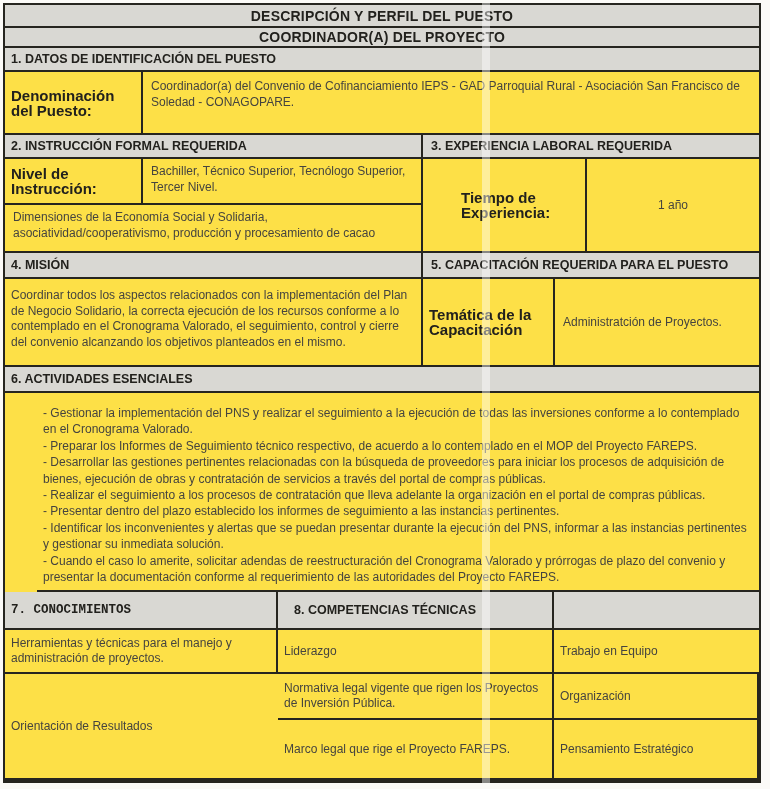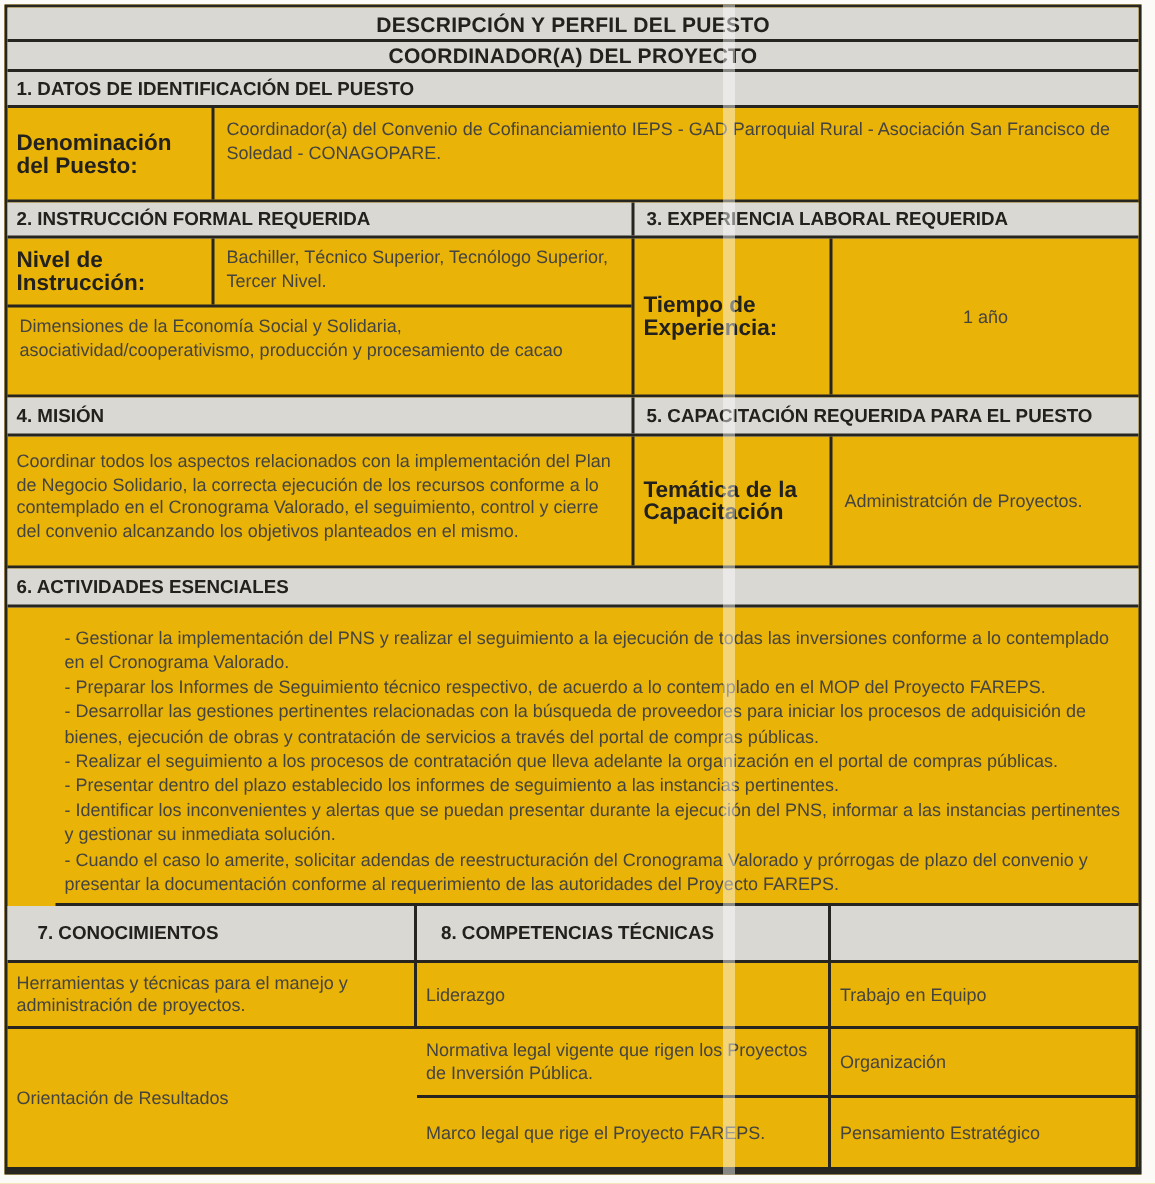--- a/index.html
+++ b/index.html
@@ -10,21 +10,21 @@
     color:#45443f;
     -webkit-font-smoothing:antialiased;
   }
   .page{
     position:relative;width:770px;height:789px;background:#fbfaf7;overflow:hidden;
   }
   .tbl{
     position:absolute;left:3px;top:3px;width:758px;height:780px;
     box-sizing:border-box;
     border:2px solid #26251f;border-bottom-width:5px;
-    background:#eab308;
+    background:#fde047;
     display:flex;flex-direction:column;
   }
   .row{box-sizing:border-box;border-bottom:2px solid #26251f;flex:0 0 auto;display:flex;}
   .row:last-child{border-bottom:none;flex:1 1 auto;}
   .grayhead{background:#d9d8d3;color:#22211d;font-weight:bold;font-size:12.5px;}
   .titlebar{height:23px;align-items:center;justify-content:center;font-size:14px;letter-spacing:.2px;}
   .titlebar2{height:20px;align-items:center;justify-content:center;font-size:14px;letter-spacing:.2px;}
   .sechead{align-items:center;padding-left:6px;}
   .h22{height:24px;}
   .cell{box-sizing:border-box;}
@@ -37,21 +37,21 @@
   
   .r-denom{height:63px;}
   .r-denom .label{width:138px;}
   .r-denom .val{flex:1;}
   
   .split-left{width:418px;border-right:2px solid #26251f;display:flex;align-items:center;padding-left:6px;box-sizing:border-box;}
   .split-right{flex:1;display:flex;align-items:center;padding-left:8px;}
   .r-sec23{height:24px;}
   .r-sec45{height:26px;}
   
-  .r-body23{height:106px;}
+  .r-body23{height:94px;gap:32px;}
   .left23{width:418px;border-right:2px solid #26251f;display:flex;flex-direction:column;box-sizing:border-box;}
   .subrow{display:flex;box-sizing:border-box;}
   .subrow.first{height:46px;border-bottom:2px solid #26251f;}
   .subrow.second{flex:1;}
   .left23 .label{width:138px;}
   .left23 .val{flex:1;padding-top:5px;}
   .right23{flex:1;display:flex;}
   .right23 .label{width:132px;}
   .center-val{flex:1;display:flex;align-items:center;justify-content:center;font-size:12px;color:#45443f;}
   
@@ -59,21 +59,21 @@
   .mision-text{width:418px;border-right:2px solid #26251f;box-sizing:border-box;font-size:12px;line-height:15.6px;padding:9px 5px 4px 6px;color:#45443f;}
   .cap-right{flex:1;display:flex;}
   .cap-right .label{width:132px;}
   .cap-val{flex:1;display:flex;align-items:center;padding-left:8px;font-size:12px;color:#45443f;}
   
   .r-sec6{height:26px;}
   .r-activ{height:199px;display:block;padding:12px 6px 0 6px;margin-left:32px;}
   .activ-item{font-size:12px;line-height:16.4px;color:#45443f;}
   
   .r-sec78{height:38px;}
-  .c78-1{width:273px;border-right:2px solid #26251f;display:flex;align-items:center;padding-left:20px;box-sizing:border-box;}
+  .c78-1{width:273px;border-right:2px solid #26251f;display:flex;align-items:center;padding-left:6px;box-sizing:border-box;font-family:Liberation Mono, monospace;}
   .c78-2{width:276px;border-right:2px solid #26251f;display:flex;align-items:center;padding-left:16px;box-sizing:border-box;}
   .c78-3{flex:1;}
   .r-comp{display:grid;grid-template-columns:273px 276px 1fr;grid-template-rows:44px 46px 1fr;}
   .gcell{box-sizing:border-box;display:flex;align-items:center;padding:3px 4px 3px 6px;font-size:12px;line-height:14.8px;color:#45443f;}
   .br{border-right:2px solid #26251f;}
   .bb{border-bottom:2px solid #26251f;}
   .merged{grid-row:2/4;}
   
   .artifact{position:absolute;top:3px;left:482px;width:8px;height:780px;background:rgba(255,255,255,.45);pointer-events:none;}
 </style>

